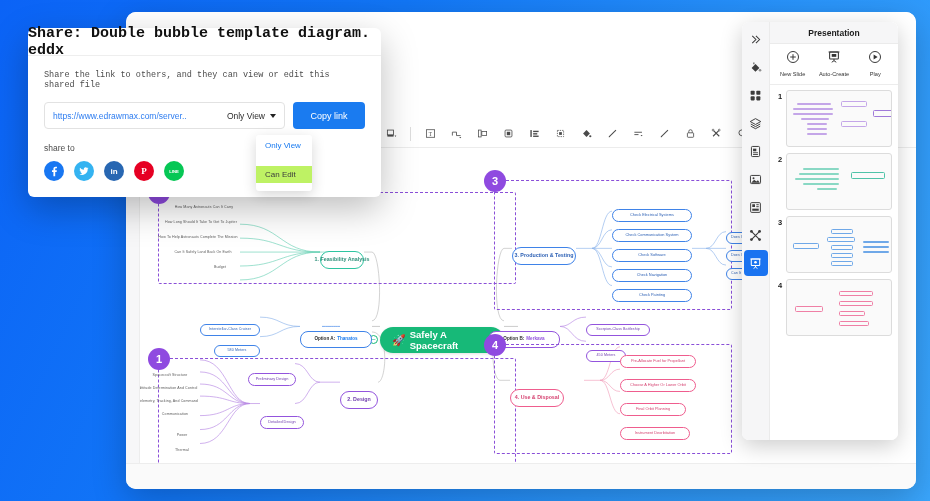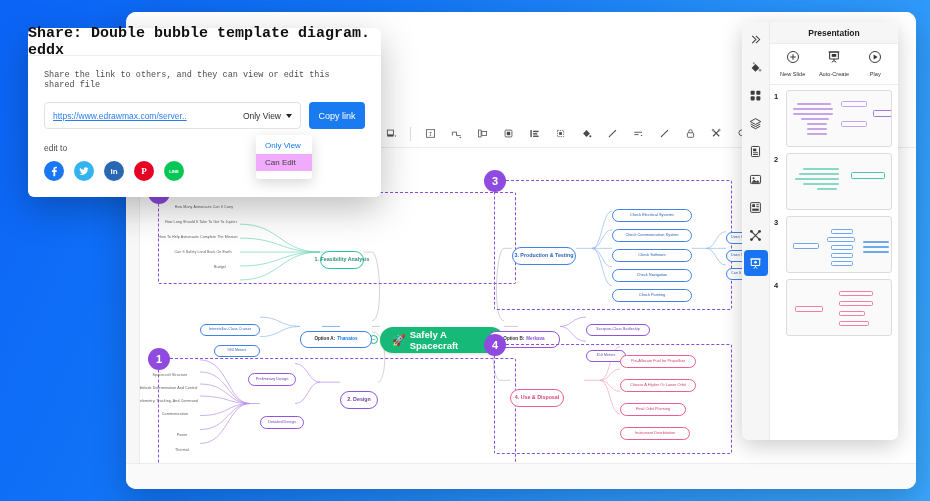--- a/index.html
+++ b/index.html
@@ -126,21 +126,21 @@
   #pres-rail {
     width: 28px; background: #f6f6f7; border-right: 1px solid #ebebeb;
     display: flex; flex-direction: column; align-items: center; padding-top: 4px;
   }
   .rail-btn {
     width: 24px; height: 26px; margin-bottom: 2px;
     display: flex; align-items: center; justify-content: center;
     color: #3d3d3d; border-radius: 4px;
   }
   .rail-btn.active { background: #1a73f0; color: #ffffff; }
-  #pres-body { flex: 1; display: flex; flex-direction: column; background: #fff; }
+  #pres-body { flex: 1; display: flex; flex-direction: column; background: #fff; text-align: center; }
   #pres-title {
     height: 22px; display: flex; align-items: center; justify-content: center;
     font-size: 8.5px; font-weight: 700; color: #1c1c1c;
     background: #f6f6f7; border-bottom: 1px solid #ebebeb;
   }
   #pres-actions {
     display: flex; justify-content: space-around; padding: 6px 2px 7px;
     border-bottom: 1px solid #ececec;
   }
   .pres-action { display: flex; flex-direction: column; align-items: center; gap: 3px; width: 40px; }
@@ -168,38 +168,38 @@
     border-bottom: 1px solid #eeeeee;
   }
   #dialog-title { font-size: 15px; font-weight: 700; color: #111; font-family: Liberation Mono, monospace; }
   #dialog-body { padding: 14px 16px 0 16px; }
   #share-desc { font-size: 8.5px; color: #4c4c4c; font-family: Liberation Mono, monospace; }
   #link-row { display: flex; align-items: center; margin-top: 12px; gap: 8px; position: relative; }
   #link-box {
     flex: 1; height: 27px; border: 1px solid #e2e2e2; border-radius: 4px;
     display: flex; align-items: center; padding: 0 8px; background: #fff;
   }
-  #link-url { font-size: 8.5px; color: #2e7df0; flex: 1; white-space: nowrap; overflow: hidden; text-decoration: underline; }
+  #link-url { font-size: 8.5px; color: #2e7df0; flex: 1; white-space: nowrap; overflow: hidden; }
   #perm-select {
     display: flex; align-items: center; gap: 5px; font-size: 8.5px; color: #2b2b2b;
     padding-left: 8px;
   }
   .caret { width: 0; height: 0; border-left: 3.5px solid transparent; border-right: 3.5px solid transparent; border-top: 4.5px solid #222; }
   #copy-link-btn {
-    width: 56px; height: 27px; background: #1a7bf0; color: #fff;
+    width: 72px; height: 27px; background: #1a7bf0; color: #fff;
     border-radius: 4px; font-size: 9px; display: flex; align-items: center; justify-content: center;
   }
   #perm-dropdown {
     position: absolute; left: 212px; top: 33px; width: 56px;
     background: #fff; border-radius: 3px; box-shadow: 0 4px 14px rgba(0,0,0,.16);
     padding: 2px 0 8px 0;
   }
   .perm-opt { font-size: 8px; padding: 4px 9px; color: #3c3c3c; }
   .perm-opt.sel { color: #1a7bf0; background: #ffffff; }
-  .perm-opt.alt { background: #f0abfc; }
+  .perm-opt.alt { background: #bef264; margin-top: 12px; }
   #share-to-label { font-size: 8.5px; color: #4c4c4c; margin-top: 14px; }
   #social-row { display: flex; gap: 10px; margin-top: 8px; }
   .social {
     width: 20px; height: 20px; border-radius: 50%;
     display: flex; align-items: center; justify-content: center;
     color: #fff;
   }
 </style>
 </head>
 <body>
@@ -610,21 +610,21 @@
         </div>
       </div>
       <div id="copy-link-btn">Copy link</div>
 
       <div id="perm-dropdown">
         <div class="perm-opt sel">Only View</div>
         <div class="perm-opt alt">Can Edit</div>
       </div>
     </div>
 
-    <div id="share-to-label">edit to</div>
+    <div id="share-to-label">share to</div>
 
     <div id="social-row">
       <div class="social" style="background:#1877f2;">
         <svg width="12" height="12" viewBox="0 0 16 16">
             <path d="M9.6 15V9.2h1.9l.3-2.3H9.6V5.5c0-.66.2-1.1 1.12-1.1h1.2V2.35c-.21-.03-.93-.09-1.77-.09-1.75 0-2.95 1.07-2.95 3.04V6.9H5.3v2.3h1.9V15z" fill="#fff"></path>
           </svg>
       </div>
       <div class="social" style="background:#34b3f1;">
         <svg width="12" height="12" viewBox="0 0 16 16">
             <path d="M14 4.3c-.45.2-.93.33-1.44.4.52-.32.92-.82 1.1-1.4-.48.29-1.02.5-1.59.61a2.5 2.5 0 0 0-4.27 2.28A7.1 7.1 0 0 1 2.65 3.6a2.5 2.5 0 0 0 .78 3.34 2.5 2.5 0 0 1-1.14-.31v.03c0 1.21.86 2.22 2.01 2.45-.21.06-.43.09-.66.09-.16 0-.32-.02-.47-.05a2.5 2.5 0 0 0 2.34 1.74A5.03 5.03 0 0 1 1.9 12.1a7.08 7.08 0 0 0 3.84 1.13c4.6 0 7.12-3.82 7.12-7.13v-.33c.49-.35.91-.79 1.24-1.29z" fill="#fff"></path>

